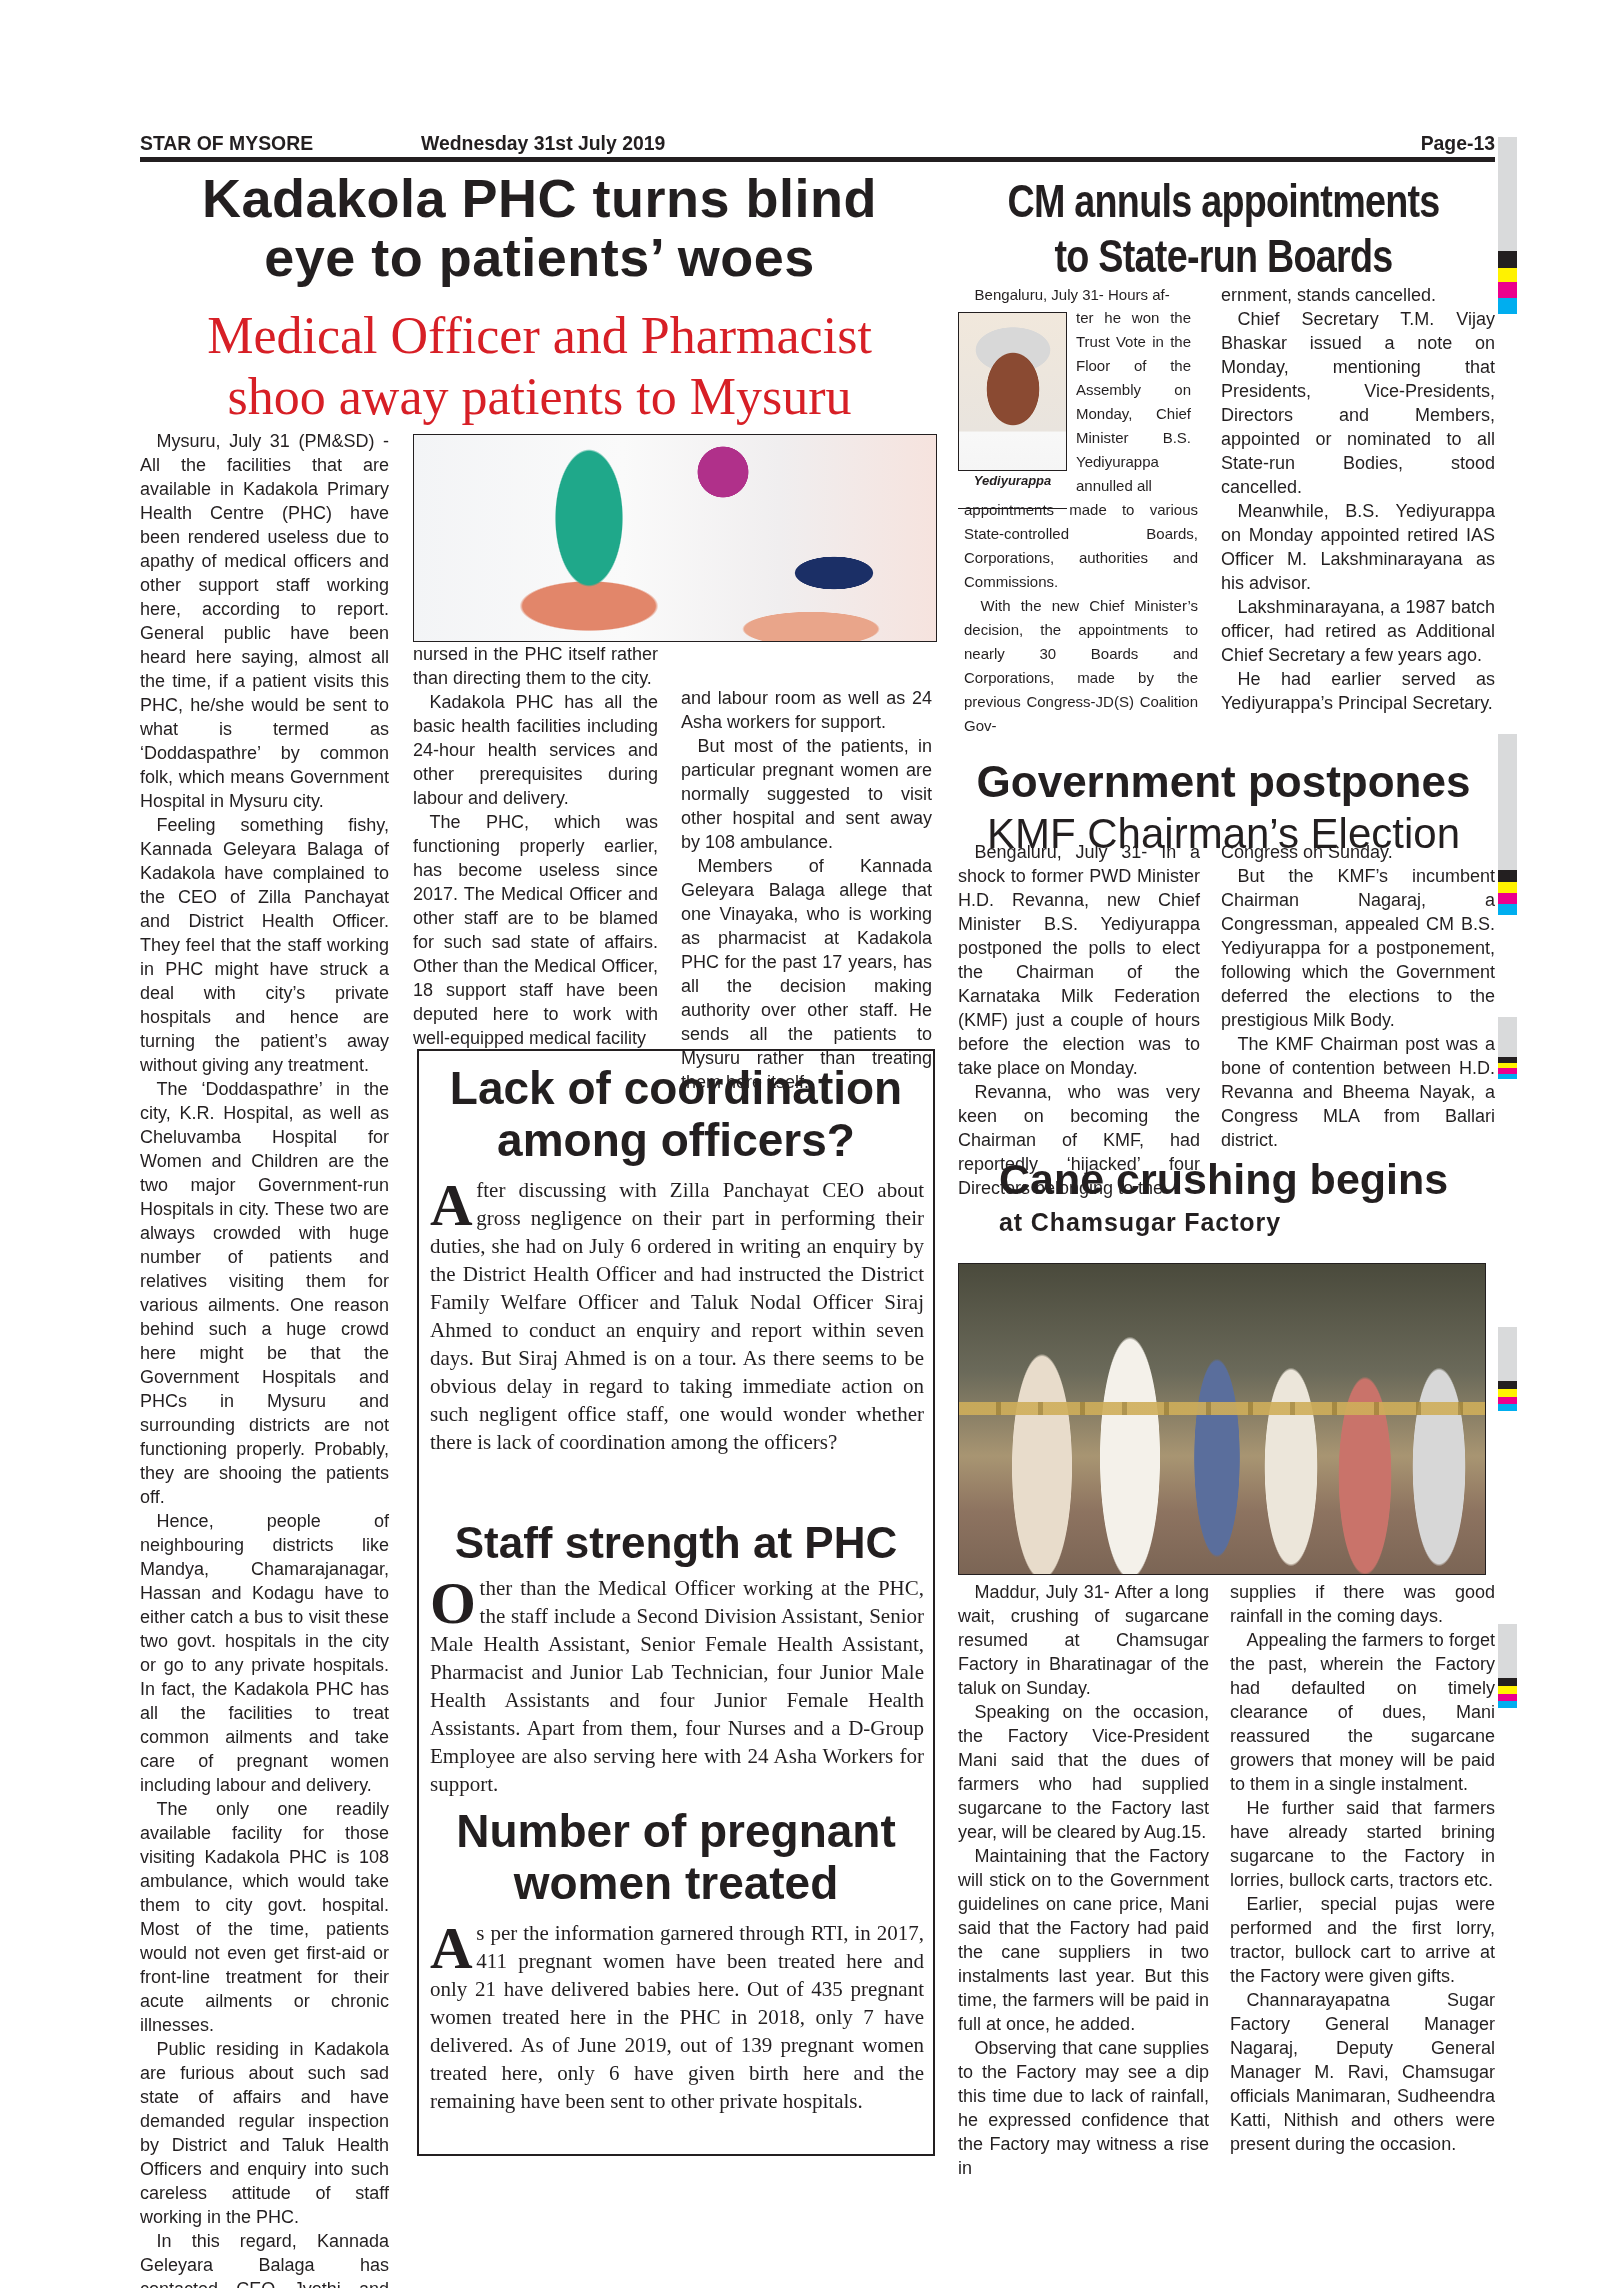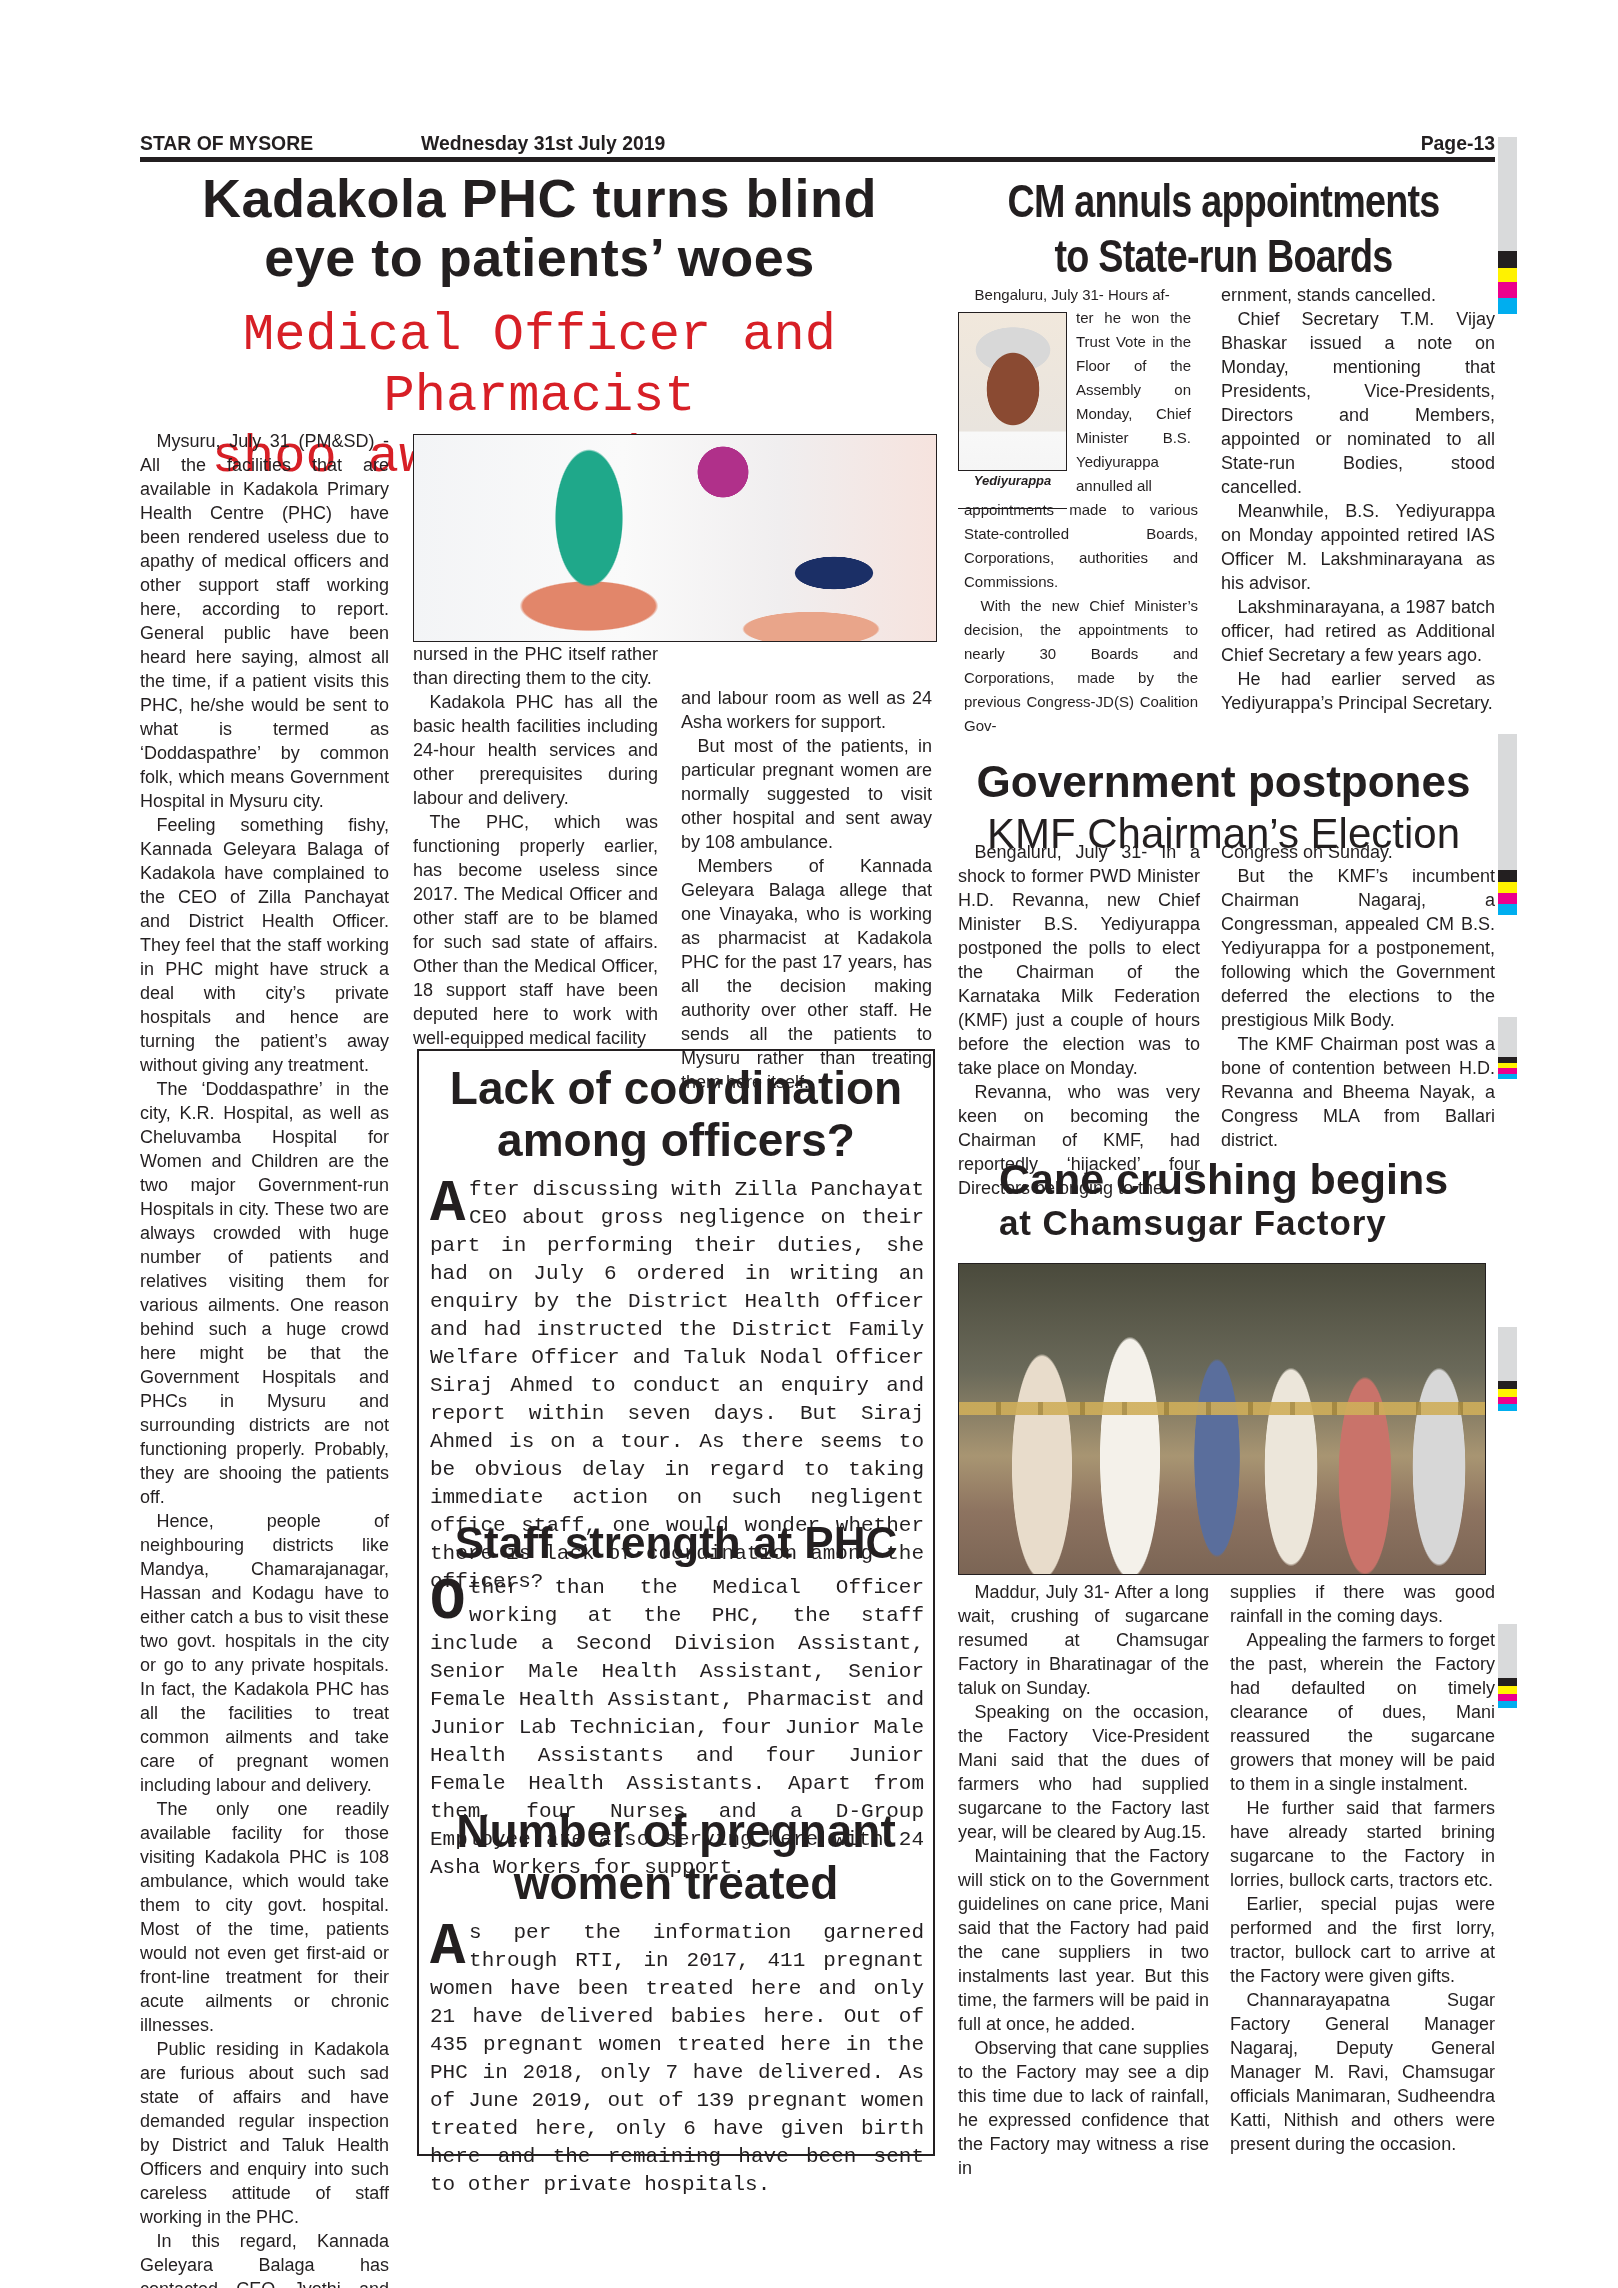--- a/index.html
+++ b/index.html
@@ -1,19 +1,19 @@
 <!DOCTYPE html>
 <html style="font-size:14.8px"><head>
 <meta charset="utf-8">
 <style>
   html, body { margin:0; padding:0; background:#ffffff; }
   body { width:1619px; height:2289px; position:relative; overflow:hidden; color:#231f20; }
   .abs { position:absolute; }
   .sans { font-family:"Liberation Sans", "DejaVu Sans", sans-serif; }
-  .serif { font-family:Liberation Mono, monospace; }
+  .serif { font-family:Liberation Serif, serif; }
 
   
   .masthead { left:140px; top:132px; width:1355px; height:26px; font-weight:bold; font-size:19.4px; }
   .masthead .paper { position:absolute; left:0; top:0; }
   .masthead .date { position:absolute; left:281px; top:0; }
   .masthead .page { position:absolute; right:0; top:0; }
   .rule-top { left:140px; top:157px; width:1355px; height:4.6px; background:#231f20; }
 
   
   .hl-main { left:137px; top:169px; width:805px; text-align:center; font-weight:bold; font-size:54px; line-height:59px; letter-spacing:0.5px; }
@@ -56,21 +56,21 @@
   .cm-col1c { left:958px; top:474px; width:234px; font-size:15px; line-height:24px; text-align:justify;margin-left:6px; }
   .cm-col2 { left:1221px; top:283px; width:274px; }
 
   .hl-gov { left:951px; top:756px; width:545px; text-align:center; font-weight:bold; font-size:44px; line-height:52px; }
   .hl-gov .l2 { font-weight:normal; font-size:42px; font-family:"Liberation Sans", sans-serif; }
   .gov-col1 { left:958px; top:840px; width:242px; }
   .gov-col2 { left:1221px; top:840px; width:274px; }
 
   .hl-cane { left:999px; top:1156px; width:545px; font-weight:bold; }
   .hl-cane .l1 { font-size:43px; line-height:46px; }
-  .hl-cane .l2 { font-size:35px; line-height:41px; letter-spacing:0.9px; }
+  .hl-cane .l2 { font-size:25px; line-height:41px; letter-spacing:0.9px; }
   .photo-cane { left:958px; top:1263px; width:526px; height:310px; border:1.8px solid #231f20; overflow:hidden;
     background:
       radial-gradient(ellipse 37px 148px at 171px 194px, #f4f1ea 0 80%, transparent 82%),
       radial-gradient(ellipse 37px 138px at 83px 203px, #e8dccb 0 80%, transparent 82%),
       radial-gradient(ellipse 32px 138px at 258px 194px, #5a6e9c 0 70%, transparent 72%),
       radial-gradient(ellipse 37px 138px at 332px 203px, #ece6da 0 70%, transparent 72%),
       radial-gradient(ellipse 37px 138px at 406px 212px, #c9736a 0 70%, transparent 72%),
       radial-gradient(ellipse 37px 138px at 480px 203px, #d7d7d7 0 70%, transparent 72%),
       linear-gradient(180deg, #4a4a3c 0%, #6b6a5a 35%, #a89572 62%, #8d7360 80%, #7b6555 100%); }
   .photo-cane .canes { position:absolute; left:0; top:138px; width:100%; height:13px; background:repeating-linear-gradient(90deg,#cfae5a 0 37px,#a88a3e 37px 42px); opacity:.9; }

